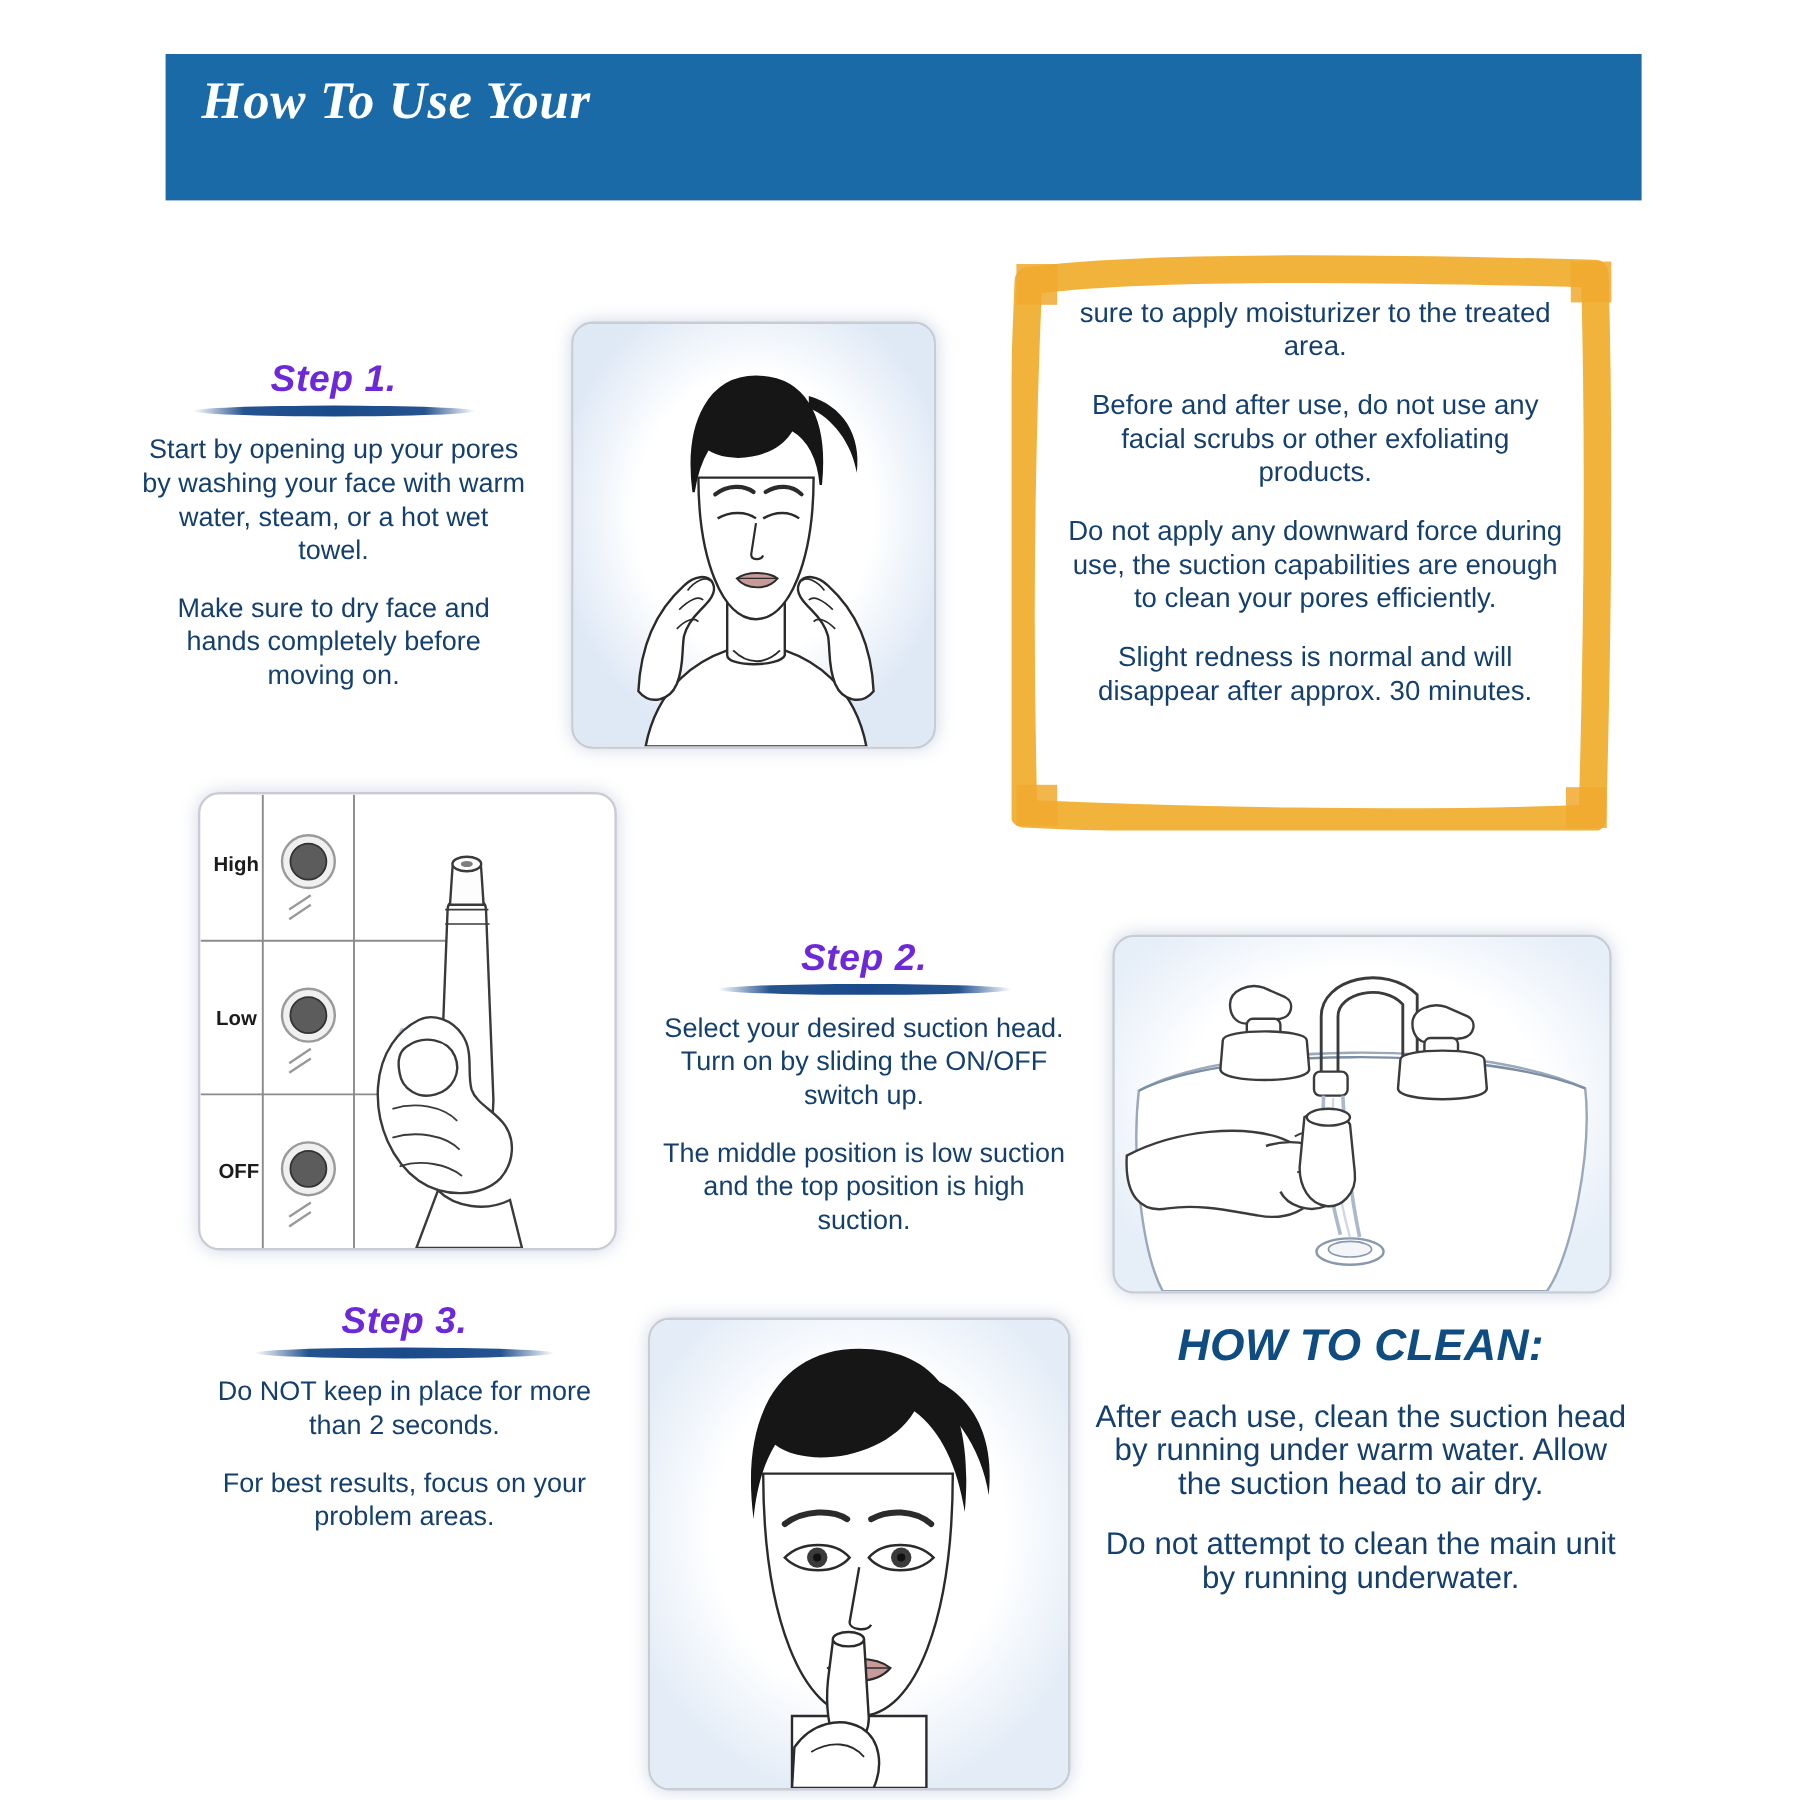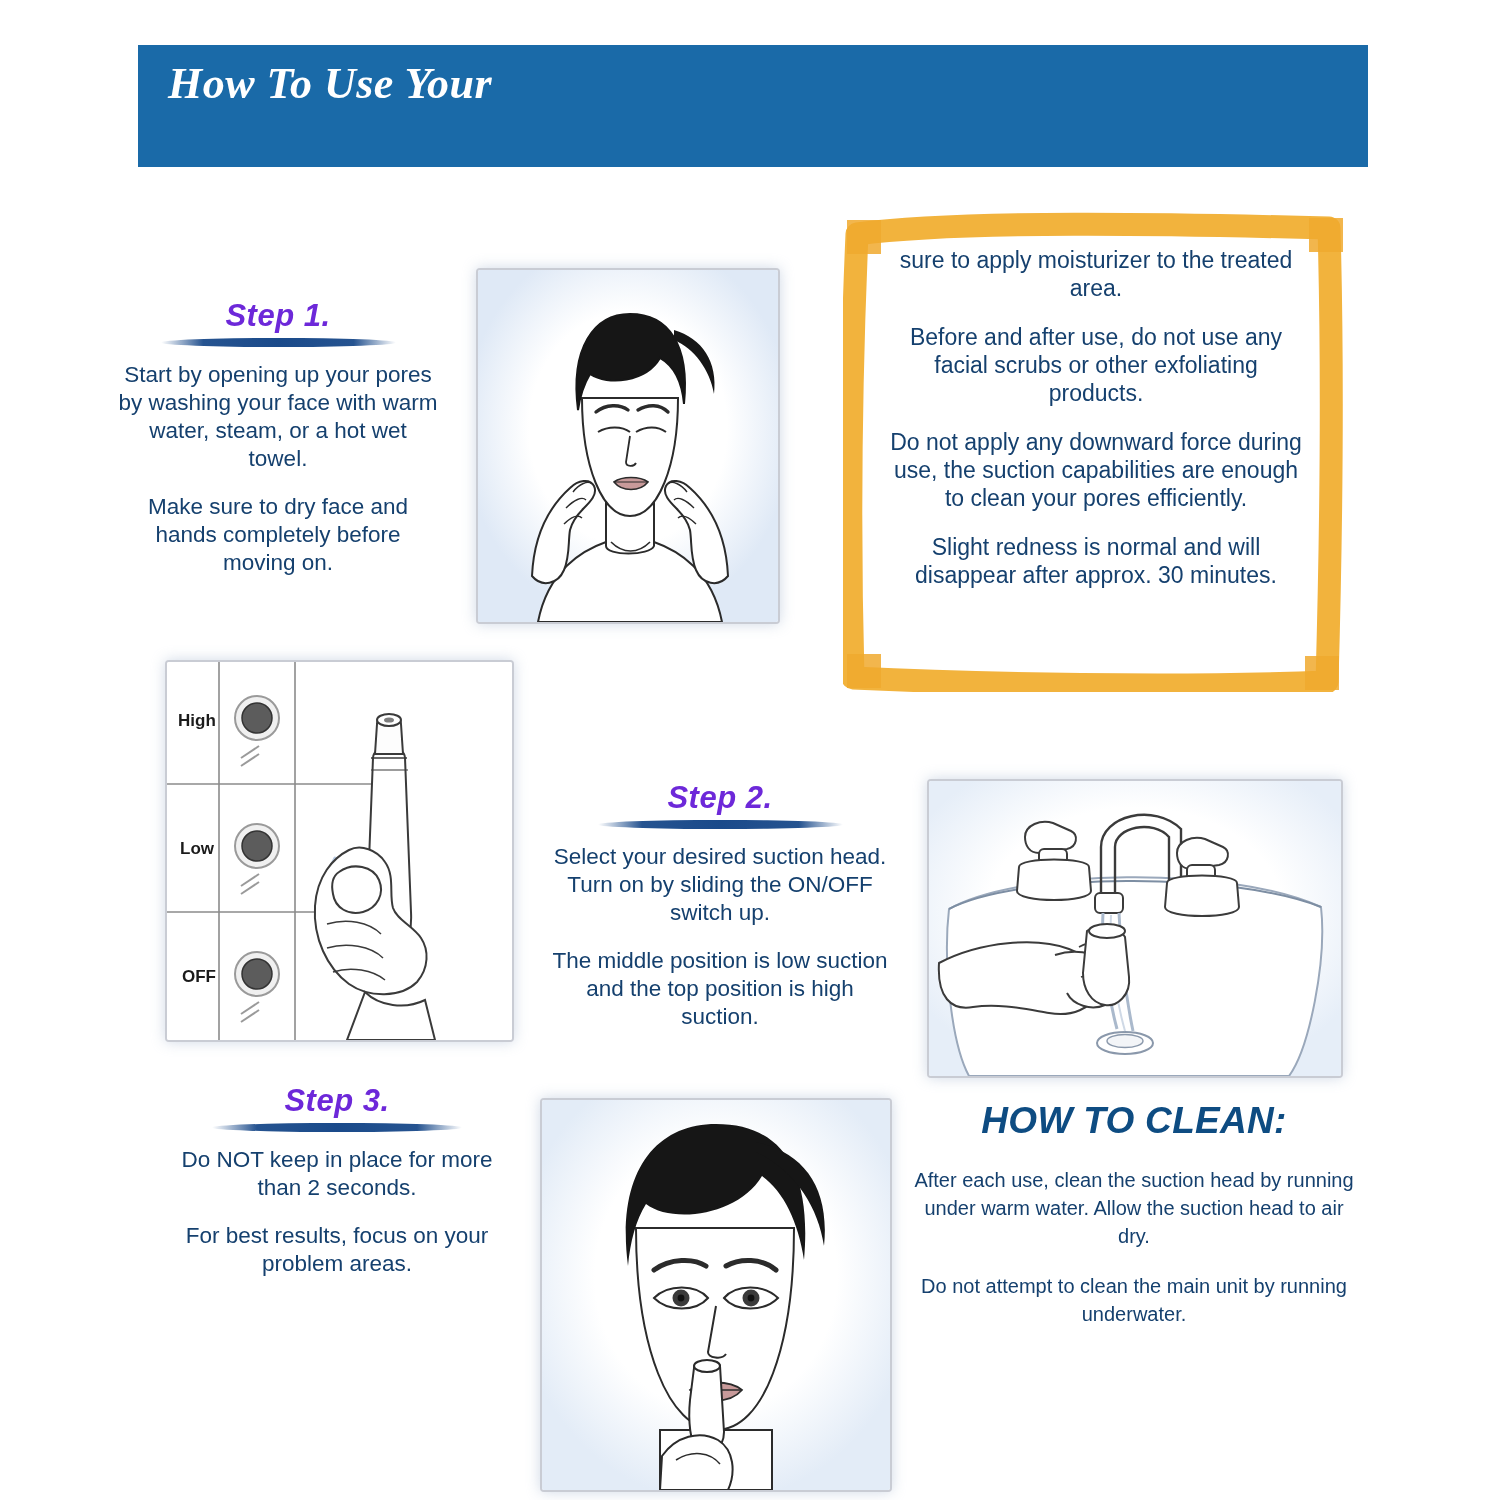--- a/index.html
+++ b/index.html
@@ -68,21 +68,21 @@
     color: #15406e;
     margin: 0 0 20px 0;
   }
   .step-para:last-child { margin-bottom: 0; }
 
   
   .illus {
     position: absolute;
     background: #ffffff;
     border: 2px solid #c9ccd4;
-    border-radius: 4px;
+    border-radius: 18px;
     box-shadow: 0 0 14px rgba(150,170,200,0.45);
     overflow: hidden;
   }
   .illus svg { display: block; width: 100%; height: 100%; }
 
   
   .tips-panel {
     position: absolute;
     left: 843px;
     top: 212px;
@@ -126,21 +126,21 @@
   }
   .clean-heading {
     font-size: 37px;
     font-weight: bold;
     font-style: italic;
     color: #0e4c82;
     margin: 0 0 24px 0;
     letter-spacing: 0.3px;
   }
   .clean-para {
-    font-size: 20px;
+    font-size: 26px;
     line-height: 28px;
     color: #15406e;
     margin: 0 0 22px 0;
   }
   .clean-para:last-child { margin-bottom: 0; }
   .switch-label {
     font-size: 17px;
     font-weight: bold;
     fill: #1b1b1b;
     font-family: "Liberation Sans", sans-serif;

